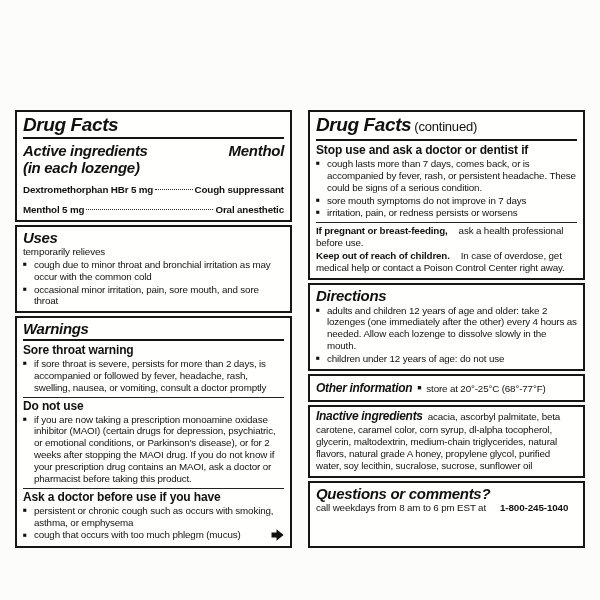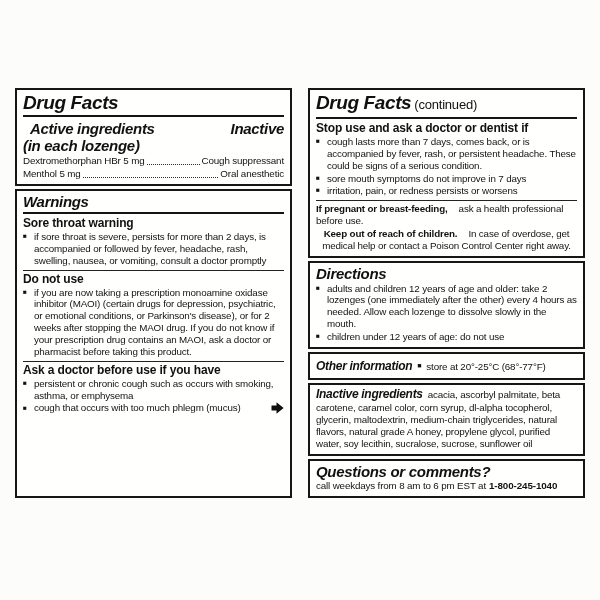--- a/index.html
+++ b/index.html
@@ -5,21 +5,21 @@
   * { margin:0; padding:0; box-sizing:border-box; }
   html,body { width:600px; height:600px; }
   body {
     font-family:"Liberation Sans", sans-serif;
     background:#fbfbfa;
     color:#111;
     position:relative;
   }
   .page { position:absolute; inset:0; background:#fcfcfb; }
   .label {
-    position:absolute; left:15px; top:88px; width:570px;
+    position:absolute; left:15px; top:110px; width:570px;
     display:flex; gap:16px; align-items:stretch;
   }
   .col { flex:1 1 0; display:flex; flex-direction:column; gap:3px; min-width:0; }
   .box {
     border:2.5px solid #161616; background:#fffffe;
     padding:2px 6px 4px 6px;
   }
   .grow { flex:1 1 auto; }
 
   .body-txt, .bullet, .lead-par, .ing-row, .phone-line, .inline-par {
@@ -38,64 +38,70 @@
   .bullet { padding-left:11px; }
   .bullet::before {
     content:"\25A0";
     display:inline-block; width:11px; margin-left:-11px;
     font-size:6.5px; vertical-align:1.5px; color:#111;
   }
   .bullet-arrow { display:flex; align-items:center; padding-left:0; }
   .bullet-arrow::before { flex:0 0 11px; margin-left:0; }
   .bullet-arrow .bullet-text { flex:1 1 auto; }
 
-  .ai-head-row { display:flex; justify-content:space-between; align-items:flex-end;margin-left:7px; }
-  .ing-row { display:flex; align-items:flex-end; margin-top:1px; }
+  .ai-head-row { display:flex; justify-content:space-between; align-items:flex-end; }
+  .ing-row { display:flex; align-items:center; margin-top:8px;font-weight:bold; }
   .ing-name { white-space:nowrap; }
   .ing-purpose { white-space:nowrap; text-align:right; }
   .leader { flex:1 1 auto; border-bottom:1.3px dotted #2a2a2a; margin:0 2px 2px 2px; min-width:8px; }
 
   .lead-par .lead { font-weight:bold; margin-right:11px; }
   .inline-row { display:block; }
   .store-txt::before {
     content:"\25A0"; display:inline-block;
     font-size:7px; vertical-align:1.5px; margin-right:5px; color:#111;
   }
-  .phone-line .phone { font-weight:bold; margin-left:3px; letter-spacing:-0.1px; }
+  .phone-line .phone { font-weight:bold; margin-left:14px; letter-spacing:-0.1px; }
   .arrow-icon { flex:0 0 auto; margin-left:6px; margin-bottom:1px; }
-  .mt1 { margin-top:1px;text-align:center; }
+  .mt1 { margin-top:1px; }
 </style>
 </head>
 <body>
 
 <div class="page">
   <div class="label">
 
     <div class="col">
 
       <div class="box">
         <div class="h1">Drug Facts</div>
         <hr class="rule-strong">
         <div class="ai-head-row">
           <span class="h2">Active ingredients</span>
-          <span class="h2">Inactive</span>
+          <span class="h2">Menthol</span>
         </div>
         <div class="h2">(in each lozenge)</div>
         <div class="ing-row">
           <span class="ing-name">Dextromethorphan HBr 5 mg</span>
           <span class="leader"></span>
           <span class="ing-purpose">Cough suppressant</span>
         </div>
         <div class="ing-row">
           <span class="ing-name">Menthol 5 mg</span>
           <span class="leader"></span>
           <span class="ing-purpose">Oral anesthetic</span>
         </div>
       </div>
 
+      <div class="box">
+        <div class="h2">Uses</div>
+        <div class="body-txt">temporarily relieves</div>
+        <div class="bullet">cough due to minor throat and bronchial irritation as may occur with the common cold</div>
+        <div class="bullet">occasional minor irritation, pain, sore mouth, and sore throat</div>
+      </div>
 
       <div class="box grow">
         <div class="h2">Warnings</div>
         <hr class="rule-strong">
         <div class="h3">Sore throat warning</div>
         <div class="bullet">if sore throat is severe, persists for more than 2 days, is accompanied or followed by fever, headache, rash, swelling, nausea, or vomiting, consult a doctor promptly</div>
         <hr class="rule-thin">
         <div class="h3">Do not use</div>
         <div class="bullet">if you are now taking a prescription monoamine oxidase inhibitor (MAOI) (certain drugs for depression, psychiatric, or emotional conditions, or Parkinson's disease), or for 2 weeks after stopping the MAOI drug. If you do not know if your prescription drug contains an MAOI, ask a doctor or pharmacist before taking this product.</div>
         <hr class="rule-thin">

